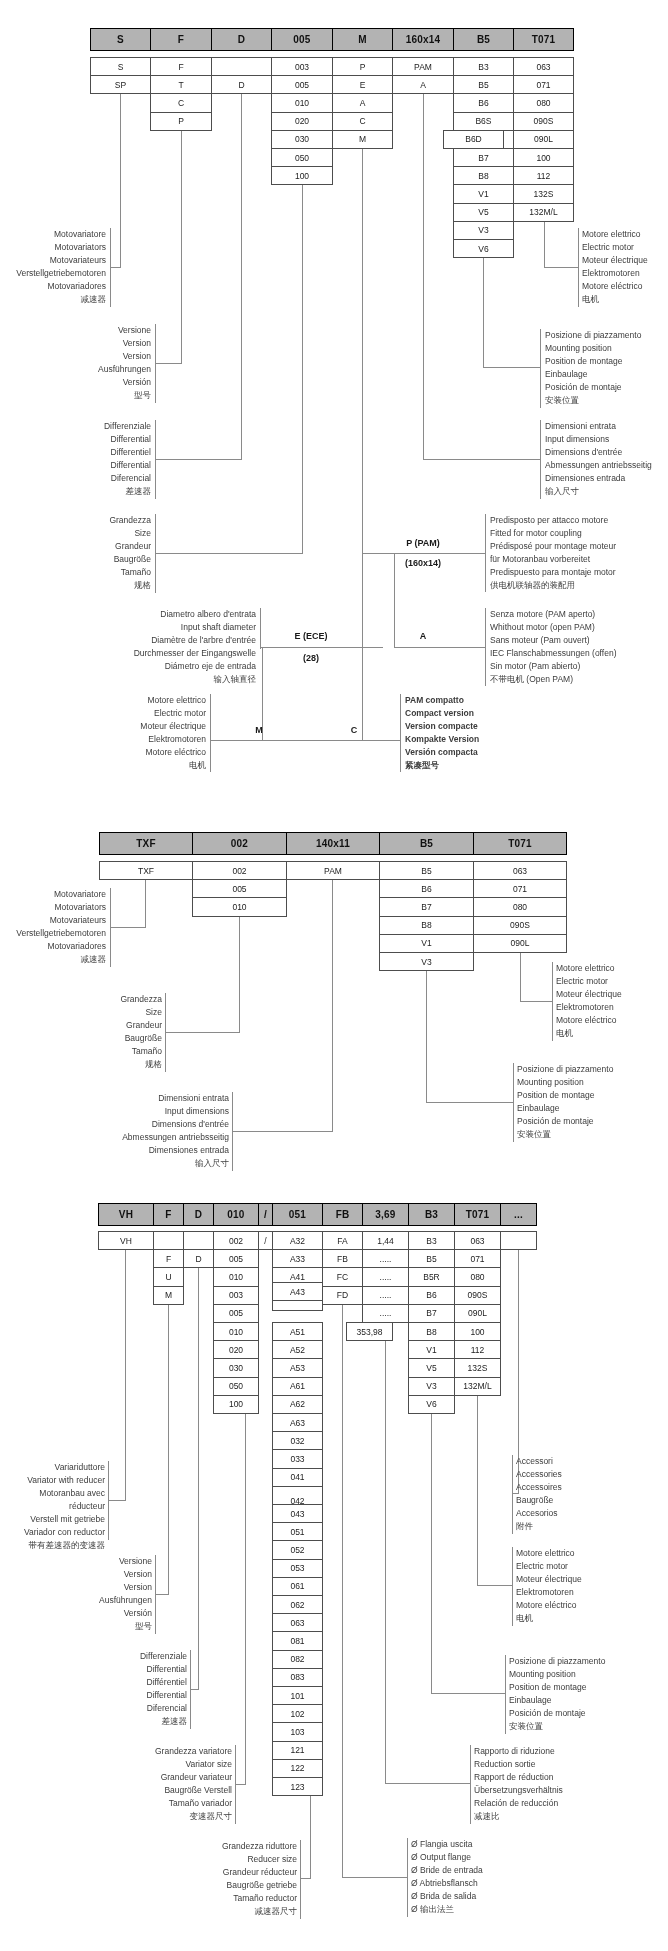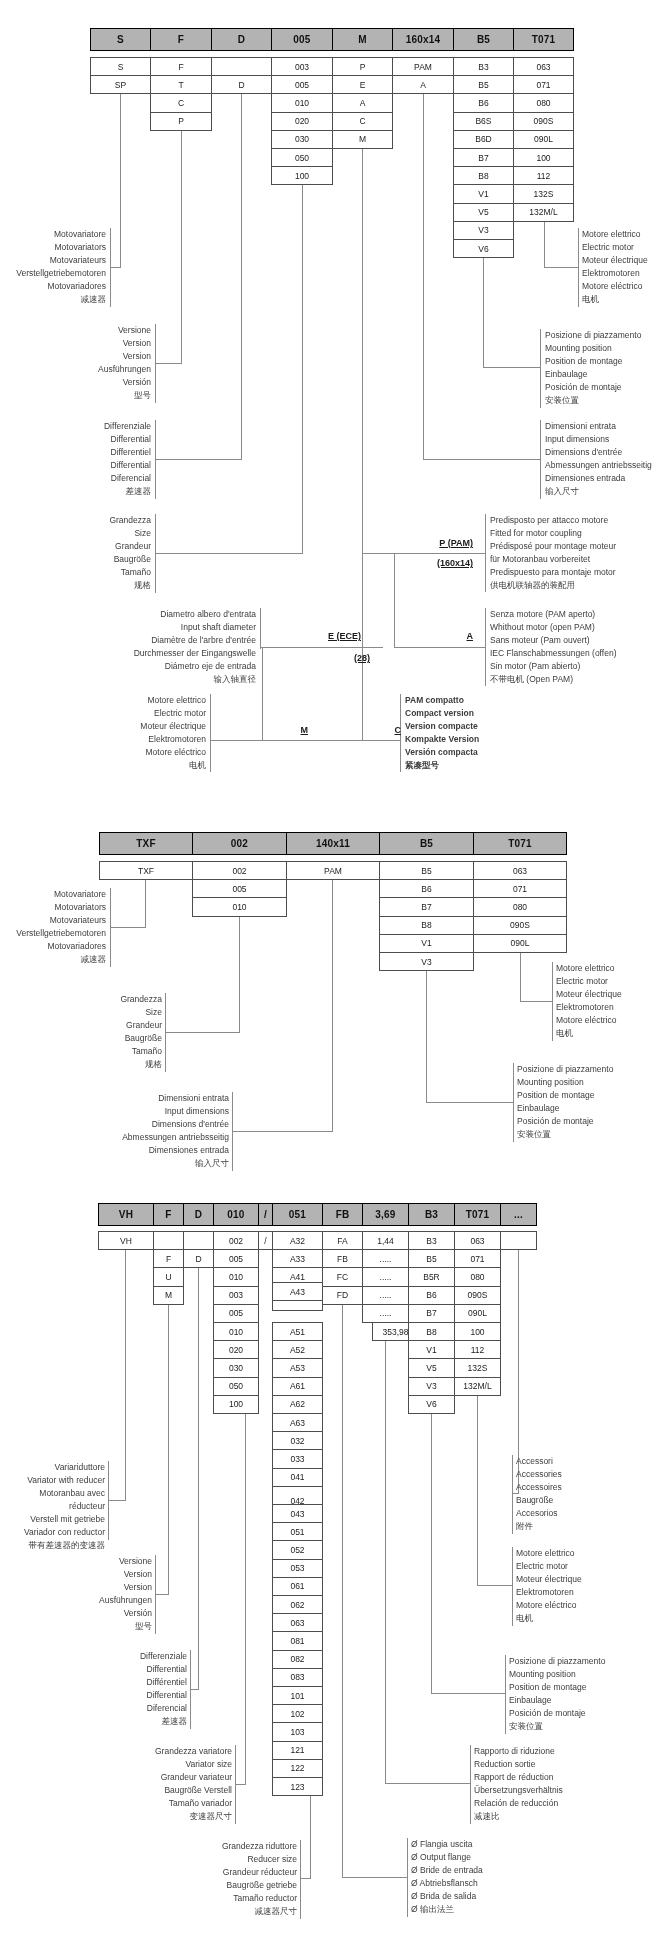--- a/index.html
+++ b/index.html
@@ -14,21 +14,21 @@
   }
   .ccell{
     position:absolute;box-sizing:border-box;background:#fff;border:1px solid #4d4d4d;
     display:flex;align-items:center;justify-content:center;
     font-size:8.5px;color:#222;
   }
   .line{position:absolute;background:#8a8a8a;}
   .lblock{position:absolute;font-size:8.5px;line-height:13px;color:#3c3c3c;}
   .lblock.right{text-align:right;}
   .lblock.left{text-align:left;}
-  .callout{position:absolute;text-align:right;font-size:9px;font-weight:bold;color:#1a1a1a;line-height:12px;text-decoration:underline;}
+  .callout{position:absolute;text-align:center;font-size:9px;font-weight:bold;color:#1a1a1a;line-height:12px;}
 </style>
 </head>
 <body>
 
 <div id="diagram">
   <div>
       <div class="line" style="left: 120px; top: 93px; width: 1px; height: 175px; position: absolute;"></div>
       <div class="line" style="left: 110px; top: 267px; width: 11px; height: 1px; position: absolute;"></div>
       <div class="line" style="left: 110px; top: 228px; width: 1px; height: 79px; position: absolute;"></div>
       <div class="line" style="left: 181px; top: 130px; width: 1px; height: 234px; position: absolute;"></div>
@@ -89,21 +89,21 @@
       <div class="ccell" style="left: 332px; top: 75.2px; width: 61px; height: 19.2px; position: absolute;">E</div>
       <div class="ccell" style="left: 332px; top: 93.4px; width: 61px; height: 19.2px; position: absolute;">A</div>
       <div class="ccell" style="left: 332px; top: 111.6px; width: 61px; height: 19.2px; position: absolute;">C</div>
       <div class="ccell" style="left: 332px; top: 129.8px; width: 61px; height: 19.2px; position: absolute;">M</div>
       <div class="ccell" style="left: 392px; top: 57px; width: 62px; height: 19.2px; position: absolute;">PAM</div>
       <div class="ccell" style="left: 392px; top: 75.2px; width: 62px; height: 19.2px; position: absolute;">A</div>
       <div class="ccell" style="left: 453px; top: 57px; width: 61px; height: 19.2px; position: absolute;">B3</div>
       <div class="ccell" style="left: 453px; top: 75.2px; width: 61px; height: 19.2px; position: absolute;">B5</div>
       <div class="ccell" style="left: 453px; top: 93.4px; width: 61px; height: 19.2px; position: absolute;">B6</div>
       <div class="ccell" style="left: 453px; top: 111.6px; width: 61px; height: 19.2px; position: absolute;">B6S</div>
-      <div class="ccell" style="left: 453px; top: 129.8px; width: 61px; height: 19.2px; position: absolute;">B6D</div>
+      <div class="ccell" style="left: 443px; top: 129.8px; width: 61px; height: 19.2px; position: absolute;">B6D</div>
       <div class="ccell" style="left: 453px; top: 148px; width: 61px; height: 19.2px; position: absolute;">B7</div>
       <div class="ccell" style="left: 453px; top: 166.2px; width: 61px; height: 19.2px; position: absolute;">B8</div>
       <div class="ccell" style="left: 453px; top: 184.4px; width: 61px; height: 19.2px; position: absolute;">V1</div>
       <div class="ccell" style="left: 453px; top: 202.6px; width: 61px; height: 19.2px; position: absolute;">V5</div>
       <div class="ccell" style="left: 453px; top: 220.8px; width: 61px; height: 19.2px; position: absolute;">V3</div>
       <div class="ccell" style="left: 453px; top: 239px; width: 61px; height: 19.2px; position: absolute;">V6</div>
       <div class="ccell" style="left: 513px; top: 57px; width: 61px; height: 19.2px; position: absolute;">063</div>
       <div class="ccell" style="left: 513px; top: 75.2px; width: 61px; height: 19.2px; position: absolute;">071</div>
       <div class="ccell" style="left: 513px; top: 93.4px; width: 61px; height: 19.2px; position: absolute;">080</div>
       <div class="ccell" style="left: 513px; top: 111.6px; width: 61px; height: 19.2px; position: absolute;">090S</div>
@@ -204,21 +204,21 @@
         <div>PAM compatto</div>
         <div>Compact version</div>
         <div>Version compacte</div>
         <div>Kompakte Version</div>
         <div>Versión compacta</div>
         <div>紧凑型号</div>
       </div>
       <div class="callout" style="left: 373px; top: 537px; width: 100px; position: absolute;">P (PAM)</div>
       <div class="callout" style="left: 373px; top: 557px; width: 100px; position: absolute;">(160x14)</div>
       <div class="callout" style="left: 261px; top: 630px; width: 100px; position: absolute;">E (ECE)</div>
-      <div class="callout" style="left: 270px; top: 652px; width: 100px; position: absolute;">(28)</div>
+      <div class="callout" style="left: 261px; top: 652px; width: 100px; position: absolute;">(28)</div>
       <div class="callout" style="left: 373px; top: 630px; width: 100px; position: absolute;">A</div>
       <div class="callout" style="left: 210px; top: 724px; width: 98px; position: absolute;">M</div>
       <div class="callout" style="left: 307px; top: 724px; width: 94px; position: absolute;">C</div>
     </div>
   <div>
       <div class="line" style="left: 145px; top: 879px; width: 1px; height: 49px; position: absolute;"></div>
       <div class="line" style="left: 110px; top: 927px; width: 36px; height: 1px; position: absolute;"></div>
       <div class="line" style="left: 110px; top: 888px; width: 1px; height: 79px; position: absolute;"></div>
       <div class="line" style="left: 239px; top: 916px; width: 1px; height: 117px; position: absolute;"></div>
       <div class="line" style="left: 165px; top: 1032px; width: 75px; height: 1px; position: absolute;"></div>
@@ -387,21 +387,21 @@
       <div class="ccell" style="left: 272px; top: 1777px; width: 51px; height: 19.2px; position: absolute;">123</div>
       <div class="ccell" style="left: 322px; top: 1231px; width: 41px; height: 19.2px; position: absolute;">FA</div>
       <div class="ccell" style="left: 322px; top: 1249.2px; width: 41px; height: 19.2px; position: absolute;">FB</div>
       <div class="ccell" style="left: 322px; top: 1267.4px; width: 41px; height: 19.2px; position: absolute;">FC</div>
       <div class="ccell" style="left: 322px; top: 1285.6px; width: 41px; height: 19.2px; position: absolute;">FD</div>
       <div class="ccell" style="left: 362px; top: 1231px; width: 47px; height: 19.2px; position: absolute;">1,44</div>
       <div class="ccell" style="left: 362px; top: 1249.2px; width: 47px; height: 19.2px; position: absolute;">.....</div>
       <div class="ccell" style="left: 362px; top: 1267.4px; width: 47px; height: 19.2px; position: absolute;">.....</div>
       <div class="ccell" style="left: 362px; top: 1285.6px; width: 47px; height: 19.2px; position: absolute;">.....</div>
       <div class="ccell" style="left: 362px; top: 1303.8px; width: 47px; height: 19.2px; position: absolute;">.....</div>
-      <div class="ccell" style="left: 372px; top: 1322px; width: 47px; height: 19.2px; position: absolute;">353,98</div>
+      <div class="ccell" style="left: 346px; top: 1322px; width: 47px; height: 19.2px; position: absolute;">353,98</div>
       <div class="ccell" style="left: 408px; top: 1231px; width: 47px; height: 19.2px; position: absolute;">B3</div>
       <div class="ccell" style="left: 408px; top: 1249.2px; width: 47px; height: 19.2px; position: absolute;">B5</div>
       <div class="ccell" style="left: 408px; top: 1267.4px; width: 47px; height: 19.2px; position: absolute;">B5R</div>
       <div class="ccell" style="left: 408px; top: 1285.6px; width: 47px; height: 19.2px; position: absolute;">B6</div>
       <div class="ccell" style="left: 408px; top: 1303.8px; width: 47px; height: 19.2px; position: absolute;">B7</div>
       <div class="ccell" style="left: 408px; top: 1322px; width: 47px; height: 19.2px; position: absolute;">B8</div>
       <div class="ccell" style="left: 408px; top: 1340.2px; width: 47px; height: 19.2px; position: absolute;">V1</div>
       <div class="ccell" style="left: 408px; top: 1358.4px; width: 47px; height: 19.2px; position: absolute;">V5</div>
       <div class="ccell" style="left: 408px; top: 1376.6px; width: 47px; height: 19.2px; position: absolute;">V3</div>
       <div class="ccell" style="left: 408px; top: 1394.8px; width: 47px; height: 19.2px; position: absolute;">V6</div>

